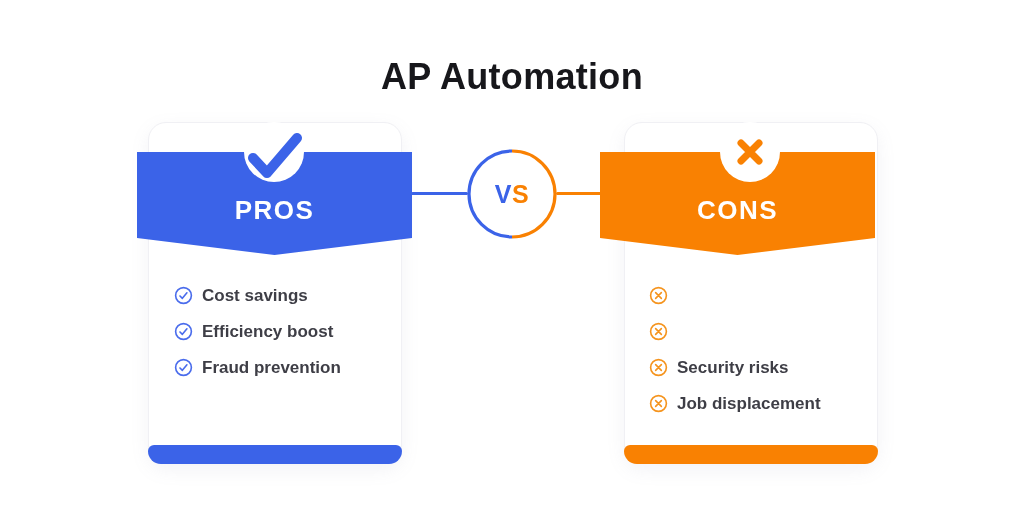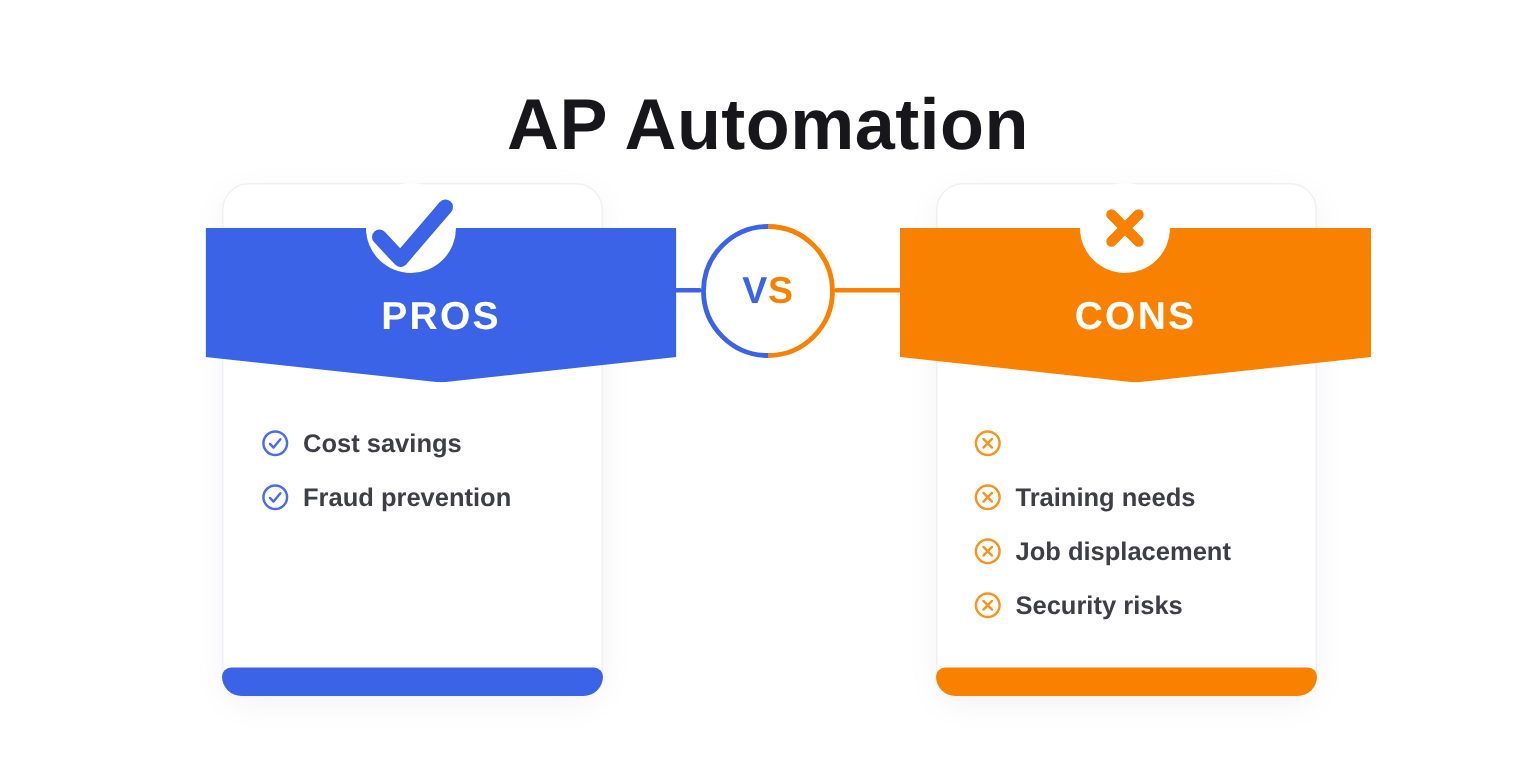--- a/index.html
+++ b/index.html
@@ -2,39 +2,39 @@
 <html><head>
 <meta charset="utf-8">
 <style>
   html,body{margin:0;padding:0;background:#fff;}
   .canvas{
     position:relative;width:1024px;height:512px;overflow:hidden;background:#ffffff;
     font-family:"Liberation Sans", sans-serif;
   }
   .title{
     position:absolute;top:56px;left:0;width:100%;margin:0;text-align:center;
-    font-size:48px;font-weight:800;color:#17171B;letter-spacing:.3px;
+    font-size:36px;font-weight:800;color:#17171B;letter-spacing:.3px;
   }
   
   .card{
     position:absolute;top:122px;width:252px;height:340px;background:#ffffff;
     border:1px solid #F0F0F4;border-radius:18px;
     box-shadow:0 6px 18px rgba(140,140,165,.10);
   }
   .card-left{left:148px;}
   .card-right{left:624px;}
   .footer-bar{
     position:absolute;left:-1px;right:-1px;bottom:-1px;height:19px;
     border-radius:8px 8px 17px 17px;
   }
   .footer-blue{background:#3B63E8;}
   .footer-orange{background:#F98102;}
   
   .banner{
-    position:absolute;top:152px;width:314px;height:103px;z-index:2;
+    position:absolute;top:152px;width:275px;height:103px;z-index:2;
     clip-path:polygon(0 0,100% 0,100% 83.5%,50% 100%,0 83.5%);
   }
   .banner-blue{left:137px;background:#3B63E8;}
   .banner-orange{left:600px;background:#F98102;}
   .banner-label{
     position:absolute;top:43px;left:0;width:100%;text-align:center;
     color:#ffffff;font-size:26px;font-weight:800;letter-spacing:1.5px;
   }
   
   .notch{
@@ -80,54 +80,60 @@
           <circle cx="10" cy="10" r="8.3" fill="none" stroke="#4A6CEC" stroke-width="1.7"></circle>
           <path d="M6.3 10.5 L8.8 13 L13.6 7.2" fill="none" stroke="#4A6CEC" stroke-width="1.7" stroke-linecap="round" stroke-linejoin="round"></path>
         </svg>
         <span class="li-label">Cost savings</span>
       </div>
       <div class="item">
         <svg class="li-icon" viewBox="0 0 20 20">
           <circle cx="10" cy="10" r="8.3" fill="none" stroke="#4A6CEC" stroke-width="1.7"></circle>
           <path d="M6.3 10.5 L8.8 13 L13.6 7.2" fill="none" stroke="#4A6CEC" stroke-width="1.7" stroke-linecap="round" stroke-linejoin="round"></path>
         </svg>
+        <span class="li-label">Efficiency boost</span>
+      </div>
+      <div class="item">
+        <svg class="li-icon" viewBox="0 0 20 20">
+          <circle cx="10" cy="10" r="8.3" fill="none" stroke="#4A6CEC" stroke-width="1.7"></circle>
+          <path d="M6.3 10.5 L8.8 13 L13.6 7.2" fill="none" stroke="#4A6CEC" stroke-width="1.7" stroke-linecap="round" stroke-linejoin="round"></path>
+        </svg>
         <span class="li-label">Fraud prevention</span>
       </div>
     </div>
     <div class="footer-bar footer-blue"></div>
   </div>
 
   <div class="card card-right">
     <div class="list list-cons">
       <div class="item">
         <svg class="li-icon" viewBox="0 0 20 20">
           <circle cx="10" cy="10" r="8.3" fill="none" stroke="#F5941E" stroke-width="1.7"></circle>
           <path d="M7 7 L13 13 M13 7 L7 13" fill="none" stroke="#F5941E" stroke-width="1.7" stroke-linecap="round"></path>
         </svg>
       </div>
       <div class="item">
         <svg class="li-icon" viewBox="0 0 20 20">
           <circle cx="10" cy="10" r="8.3" fill="none" stroke="#F5941E" stroke-width="1.7"></circle>
           <path d="M7 7 L13 13 M13 7 L7 13" fill="none" stroke="#F5941E" stroke-width="1.7" stroke-linecap="round"></path>
         </svg>
-        <span class="li-label">Training needs</span>
+      </div>
+      <div class="item">
+        <svg class="li-icon" viewBox="0 0 20 20">
+          <circle cx="10" cy="10" r="8.3" fill="none" stroke="#F5941E" stroke-width="1.7"></circle>
+          <path d="M7 7 L13 13 M13 7 L7 13" fill="none" stroke="#F5941E" stroke-width="1.7" stroke-linecap="round"></path>
+        </svg>
+        <span class="li-label">Security risks</span>
       </div>
       <div class="item">
         <svg class="li-icon" viewBox="0 0 20 20">
           <circle cx="10" cy="10" r="8.3" fill="none" stroke="#F5941E" stroke-width="1.7"></circle>
           <path d="M7 7 L13 13 M13 7 L7 13" fill="none" stroke="#F5941E" stroke-width="1.7" stroke-linecap="round"></path>
         </svg>
         <span class="li-label">Job displacement</span>
-      </div>
-      <div class="item">
-        <svg class="li-icon" viewBox="0 0 20 20">
-          <circle cx="10" cy="10" r="8.3" fill="none" stroke="#F5941E" stroke-width="1.7"></circle>
-          <path d="M7 7 L13 13 M13 7 L7 13" fill="none" stroke="#F5941E" stroke-width="1.7" stroke-linecap="round"></path>
-        </svg>
-        <span class="li-label">Security risks</span>
       </div>
     </div>
     <div class="footer-bar footer-orange"></div>
   </div>
 
   <div class="banner banner-blue">
     <div class="banner-label">PROS</div>
   </div>
   <div class="banner banner-orange">
     <div class="banner-label">CONS</div>

